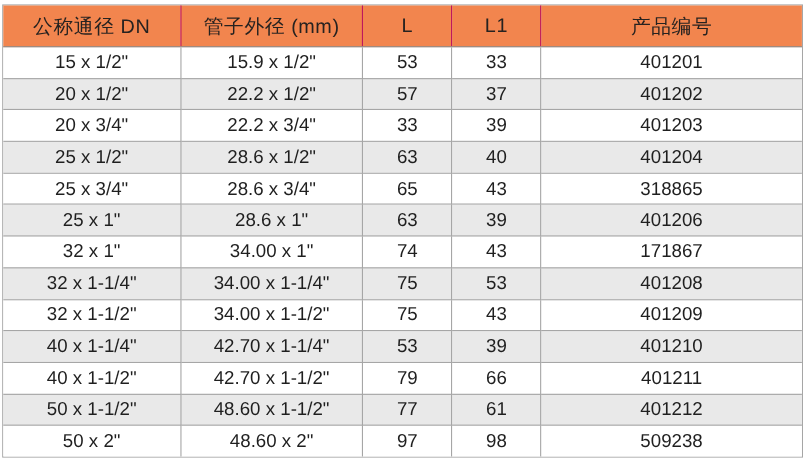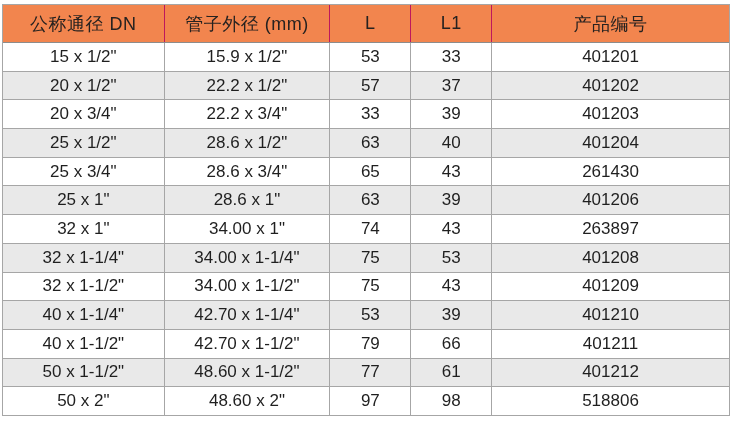--- a/index.html
+++ b/index.html
@@ -110,35 +110,35 @@
             <td>28.6 x 1/2"</td>
             <td>63</td>
             <td>40</td>
             <td>401204</td>
           </tr>
           <tr>
             <td>25 x 3/4"</td>
             <td>28.6 x 3/4"</td>
             <td>65</td>
             <td>43</td>
-            <td>261430</td>
+            <td>318865</td>
           </tr>
           <tr>
             <td>25 x 1"</td>
             <td>28.6 x 1"</td>
             <td>63</td>
             <td>39</td>
             <td>401206</td>
           </tr>
           <tr>
             <td>32 x 1"</td>
             <td>34.00 x 1"</td>
             <td>74</td>
             <td>43</td>
-            <td>263897</td>
+            <td>171867</td>
           </tr>
           <tr>
             <td>32 x 1-1/4"</td>
             <td>34.00 x 1-1/4"</td>
             <td>75</td>
             <td>53</td>
             <td>401208</td>
           </tr>
           <tr>
             <td>32 x 1-1/2"</td>
@@ -166,18 +166,18 @@
             <td>48.60 x 1-1/2"</td>
             <td>77</td>
             <td>61</td>
             <td>401212</td>
           </tr>
           <tr>
             <td>50 x 2"</td>
             <td>48.60 x 2"</td>
             <td>97</td>
             <td>98</td>
-            <td>518806</td>
+            <td>509238</td>
           </tr>
         </tbody>
     </table>
   </div>
 </div>
 
 </body></html>

